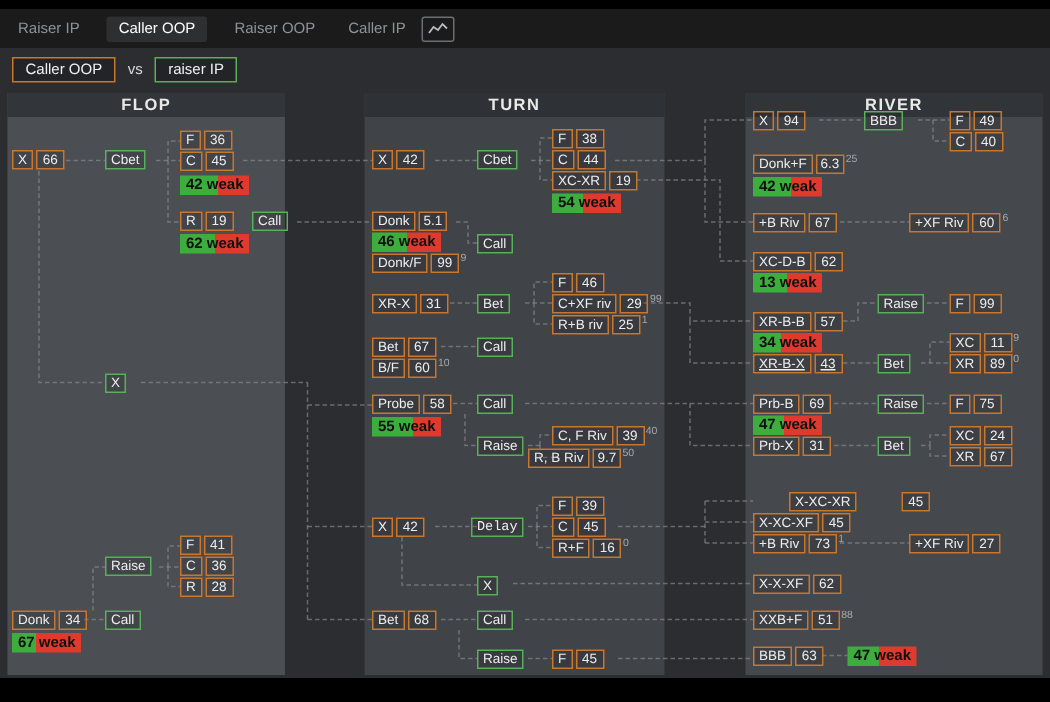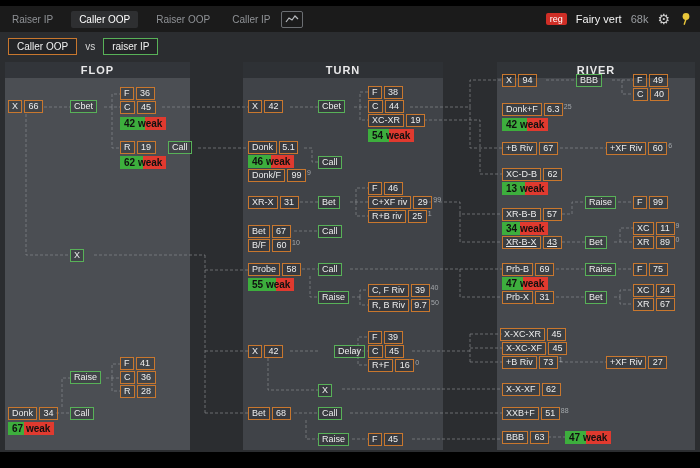--- a/index.html
+++ b/index.html
@@ -54,30 +54,20 @@
   <div id="topbar">
     <div id="tabs">
         <div class="tab">Raiser IP</div>
         <div class="tab active">Caller OOP</div>
         <div class="tab">Raiser OOP</div>
         <div class="tab">Caller IP</div>
       </div>
     <div class="charttab">
       <svg width="14" height="9" viewBox="0 0 14 9">
         <polyline points="1,7 4,3 7,5 10,1 13,4" fill="none" stroke="#b9bcc0" stroke-width="1.2"></polyline>
-      </svg>
-    </div>
-    <div id="topright">
-      <span class="regbadge">reg</span>
-      <span class="profile">Fairy vert</span>
-      <span class="count">68k</span>
-      <span class="gear">⚙</span>
-      <svg width="13" height="14" viewBox="0 0 13 14">
-        <circle cx="7" cy="4.5" r="3.4" fill="#e8c63a"></circle>
-        <rect x="6.3" y="7" width="1.4" height="6" fill="#e8c63a" transform="rotate(18 7 7)"></rect>
       </svg>
     </div>
   </div>
 
   <div id="backdrop"></div>
 
   <div id="matchup">
     <span class="chip oop">Caller OOP</span>
     <span class="vs">vs</span>
     <span class="chip ip">raiser IP</span>
@@ -296,30 +286,30 @@
         <span class="lbl">Call</span>
       </div>
       <div class="node g" style="left: 318px; top: 291px;">
         <span class="lbl">Raise</span>
       </div>
       <div class="node o" style="left: 368px; top: 284px; justify-content: space-between;">
         <span class="lbl">C, F Riv</span>
         <span class="val">39</span>
         <span class="sup">40</span>
       </div>
-      <div class="node o" style="left: 368px; top: 299px;">
+      <div class="node o" style="left: 352px; top: 299px;">
         <span class="lbl">R, B Riv</span>
         <span class="val">9.7</span>
         <span class="sup">50</span>
       </div>
       <div class="node o" style="left: 248px; top: 345px;">
         <span class="lbl">X</span>
         <span class="val">42</span>
       </div>
-      <div class="node g" style="left: 334px; top: 345px;">
+      <div class="node g" style="left: 314px; top: 345px; font-family: Liberation Mono, monospace;">
         <span class="lbl">Delay</span>
       </div>
       <div class="node o" style="left: 368px; top: 331px;">
         <span class="lbl">F</span>
         <span class="val">39</span>
       </div>
       <div class="node o" style="left: 368px; top: 345px;">
         <span class="lbl">C</span>
         <span class="val">45</span>
       </div>
@@ -429,21 +419,21 @@
         <span class="lbl">Bet</span>
       </div>
       <div class="node o" style="left: 633px; top: 284px;">
         <span class="lbl">XC</span>
         <span class="val">24</span>
       </div>
       <div class="node o" style="left: 633px; top: 298px;">
         <span class="lbl">XR</span>
         <span class="val">67</span>
       </div>
-      <div class="node o" style="left: 500px; top: 328px;">
+      <div class="node o" style="left: 526px; top: 328px; gap: 28px;">
         <span class="lbl">X-XC-XR</span>
         <span class="val">45</span>
       </div>
       <div class="node o" style="left: 502px; top: 342px;">
         <span class="lbl">X-XC-XF</span>
         <span class="val">45</span>
       </div>
       <div class="node o" style="left: 502px; top: 356px;">
         <span class="lbl">+B Riv</span>
         <span class="val">73</span>

